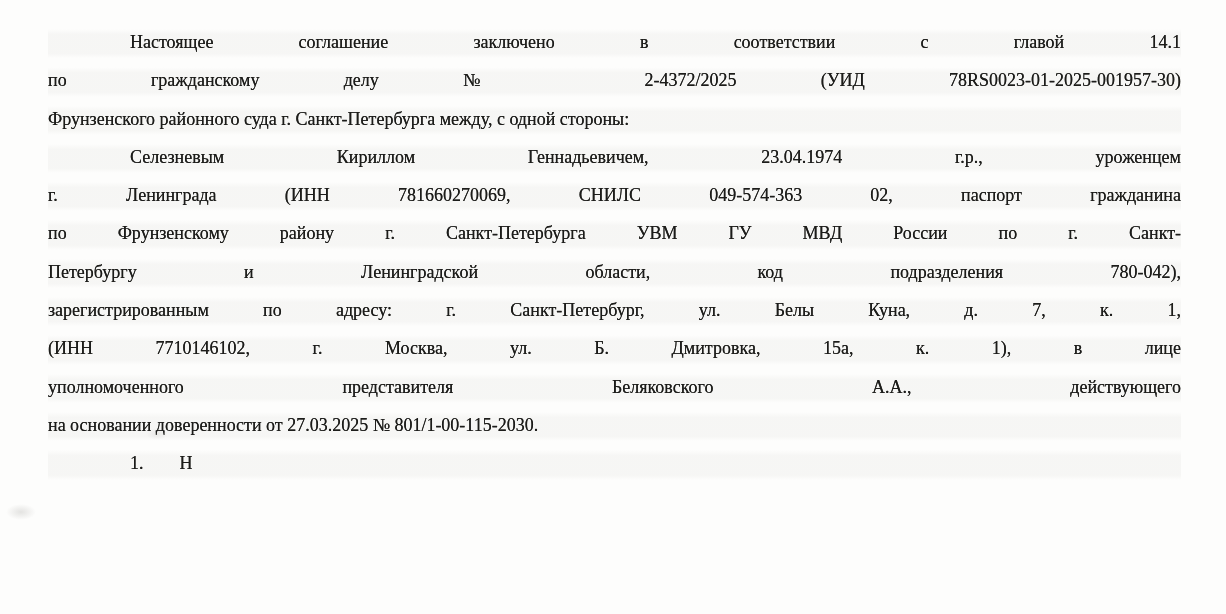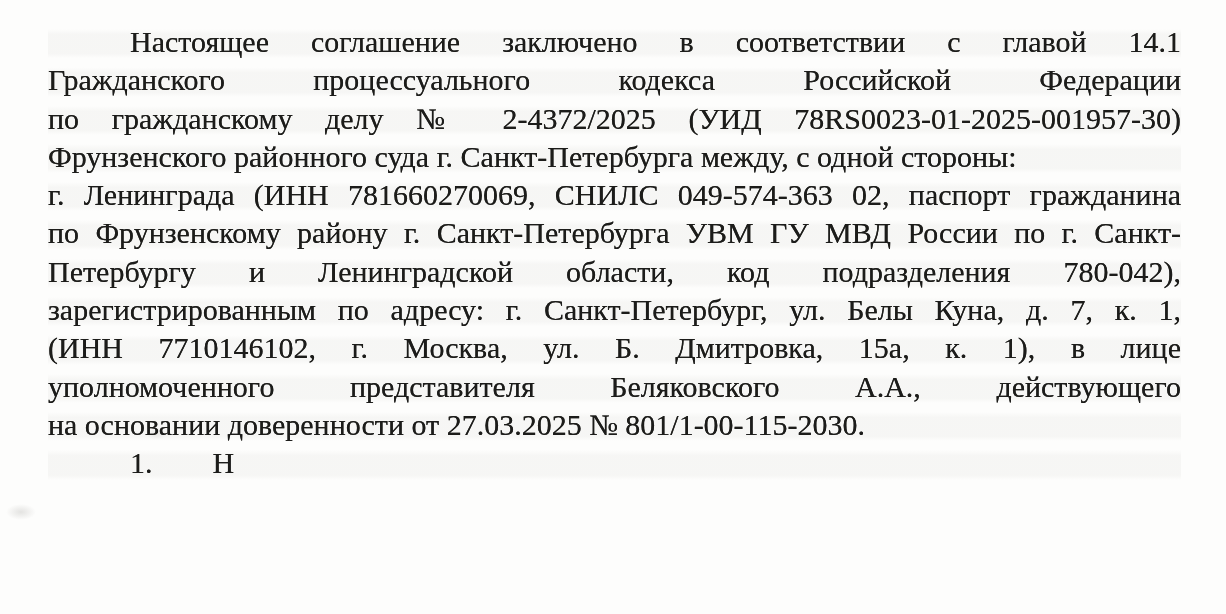--- a/index.html
+++ b/index.html
@@ -16,21 +16,21 @@
     font-family: "Liberation Serif", "DejaVu Serif", serif;
     color: #1c1c1a;
   }
   .text-block {
     position: absolute;
     left: 48px;
     top: 23px;
     width: 1133px;
   }
   .line {
-    font-size: 30px;
+    font-size: 18px;
     line-height: 38.3px;
     text-shadow: 0 0 0.55px rgba(25, 25, 22, 0.88);
     
     background: linear-gradient(
       to bottom,
       rgba(130, 128, 118, 0) 16%,
       rgba(130, 128, 118, 0.055) 30%,
       rgba(130, 128, 118, 0.055) 80%,
       rgba(130, 128, 118, 0) 92%
     );
@@ -62,23 +62,23 @@
 </style>
 </head>
 <body>
 
 <div class="page">
   <div class="smudge-a"></div>
   <div class="smudge-b"></div>
 
   <div class="text-block">
     <div class="line j ind">Настоящее соглашение заключено в соответствии с главой 14.1</div>
-    <div class="line j">Гражданского процессуального кодекса Российской Федерации</div>
     <div class="line j">по гражданскому делу № 2-4372/2025 (УИД 78RS0023-01-2025-001957-30)</div>
     <div class="line">Фрунзенского районного суда г. Санкт-Петербурга между, с одной стороны:</div>
+    <div class="line j ind">Селезневым Кириллом Геннадьевичем, 23.04.1974 г.р., уроженцем</div>
     <div class="line j">г. Ленинграда (ИНН 781660270069, СНИЛС 049-574-363 02, паспорт гражданина</div>
     <div class="line j">по Фрунзенскому району г. Санкт-Петербурга УВМ ГУ МВД России по г. Санкт-</div>
     <div class="line j">Петербургу и Ленинградской области, код подразделения 780-042),</div>
     <div class="line j">зарегистрированным по адресу: г. Санкт-Петербург, ул. Белы Куна, д. 7, к. 1,</div>
     <div class="line j">(ИНН 7710146102, г. Москва, ул. Б. Дмитровка, 15а, к. 1), в лице</div>
     <div class="line j">уполномоченного представителя Беляковского А.А., действующего</div>
     <div class="line">на основании доверенности от 27.03.2025 № 801/1-00-115-2030.</div>
     <div class="line ind">1.&nbsp;&nbsp;&nbsp;&nbsp;&nbsp;&nbsp;&nbsp;&nbsp;Н</div>
   </div>
 </div>

